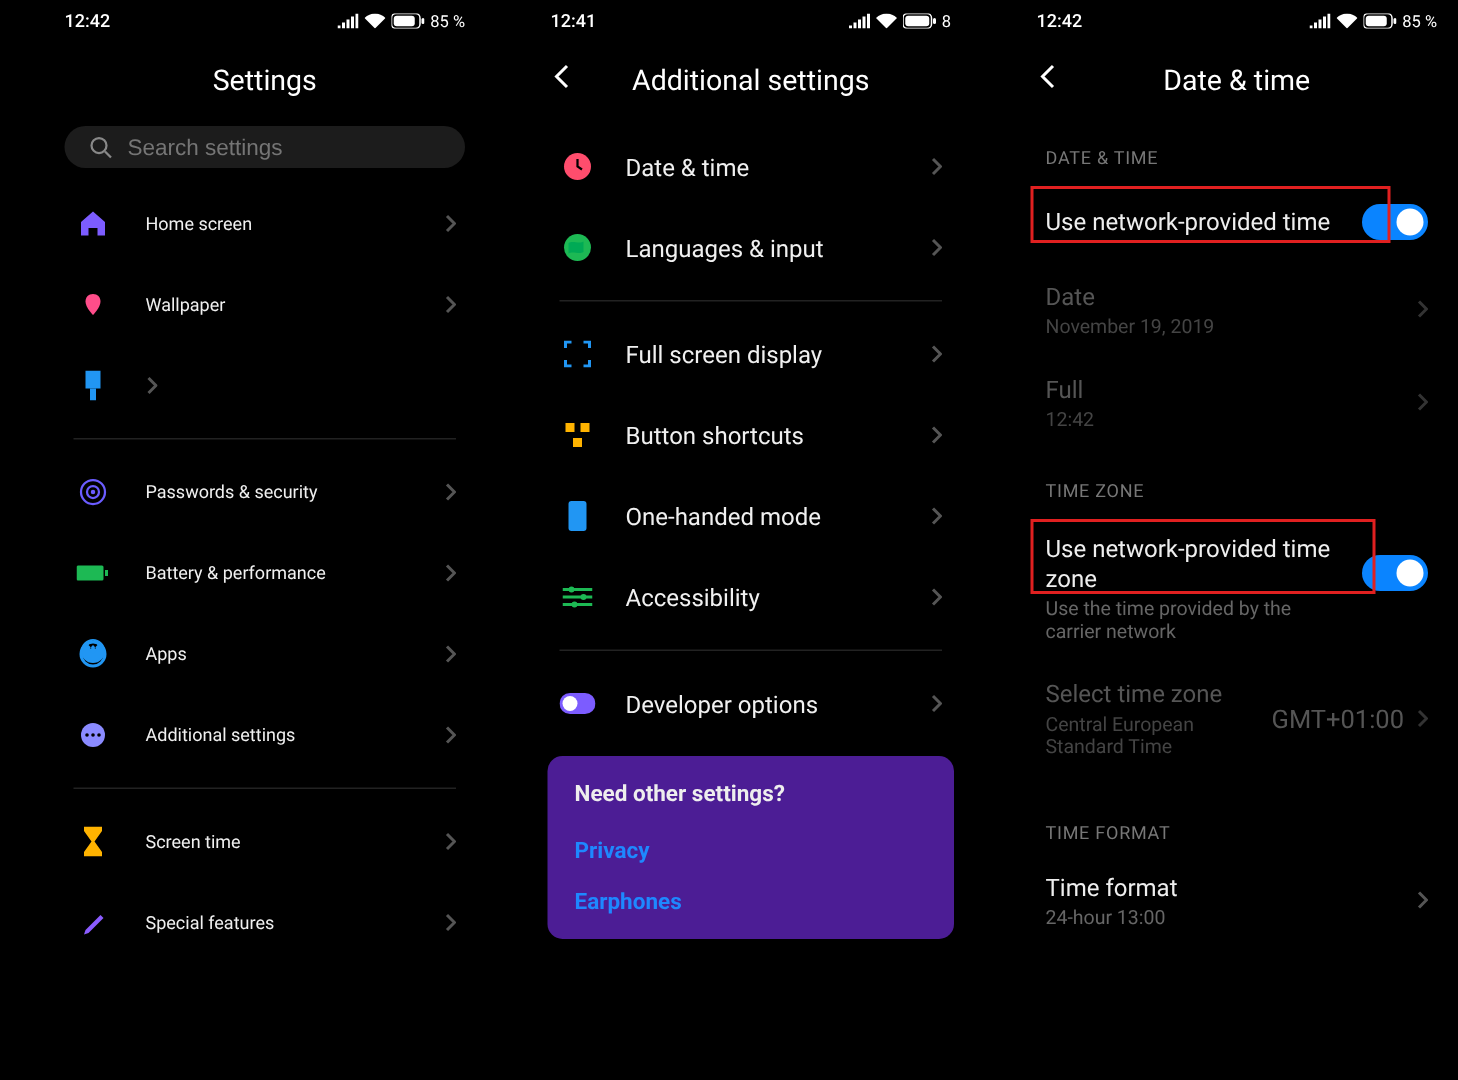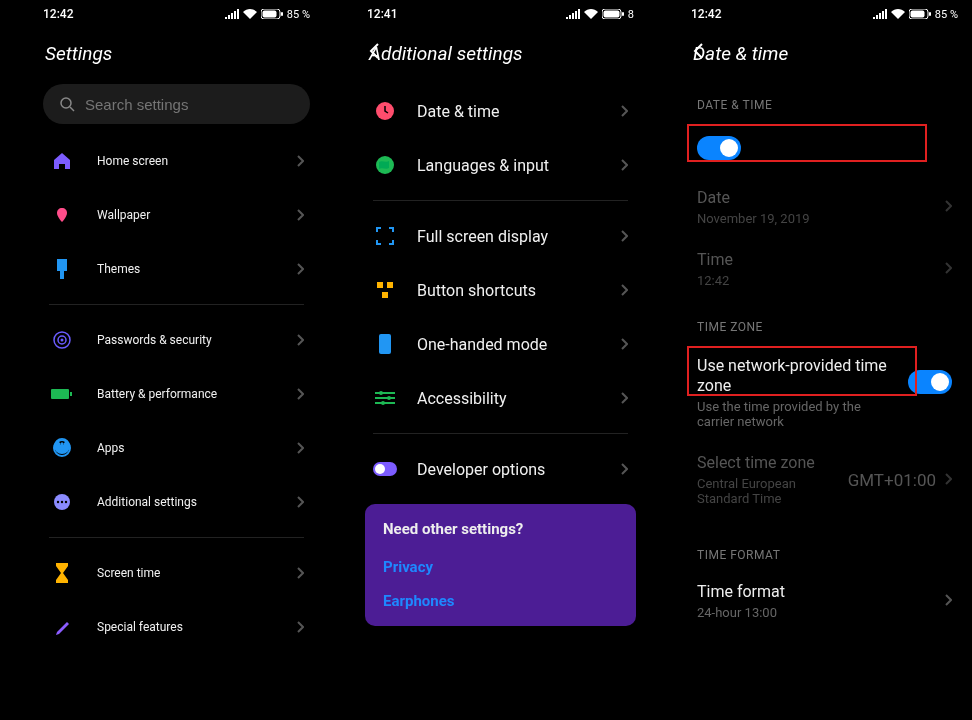--- a/index.html
+++ b/index.html
@@ -29,42 +29,42 @@
     font-size: 12px;
     color: #fff;
   }
   .status-left { font-weight: 500; }
   .status-right { display: flex; align-items: center; gap: 4px; font-size: 11px; }
   .status-right svg { display: block; }
   .header {
     height: 50px;
     display: flex;
     align-items: center;
+    justify-content: center;
     position: relative;
     padding: 0 16px;
-    font-style: italic;
   }
   .header-title {
     font-size: 19px;
     font-weight: 400;
     color: #fff;
   }
   .back-arrow {
     position: absolute;
     left: 16px;
     top: 50%;
     transform: translateY(-50%);
     color: #fff;
     cursor: pointer;
   }
   .search-bar {
     margin: 6px 14px 10px;
     background: #1c1c1c;
     border-radius: 24px;
-    height: 40px;
+    height: 28px;
     display: flex;
     align-items: center;
     padding: 0 16px;
     gap: 10px;
   }
   .search-bar input {
     background: transparent;
     border: none;
     outline: none;
     color: #888;
@@ -203,21 +203,20 @@
             <path fill="none" stroke="#555" stroke-width="2" d="M2 1l5 5-5 5"></path>
           </svg></span>
     </div>
     <div class="row">
       <span class="row-icon">
           <svg width="18" height="20" viewBox="0 0 18 20">
             <rect x="4" y="0" width="10" height="12" fill="#2196f3"></rect>
             <rect x="7" y="12" width="4" height="8" fill="#2196f3"></rect>
           </svg>
         </span>
-      <span class="row-label">Themes</span>
       <span class="row-chevron"><svg width="8" height="12" viewBox="0 0 8 12">
             <path fill="none" stroke="#555" stroke-width="2" d="M2 1l5 5-5 5"></path>
           </svg></span>
     </div>
     <div class="divider"></div>
     <div class="row">
       <span class="row-icon">
           <svg width="20" height="20" viewBox="0 0 20 20">
             <circle cx="10" cy="10" r="8" fill="none" stroke="#6b5cff" stroke-width="1.5"></circle>
             <circle cx="10" cy="10" r="4" fill="none" stroke="#6b5cff" stroke-width="1.5"></circle>
@@ -437,37 +436,40 @@
   <div class="header">
     <span class="back-arrow"><svg width="12" height="18" viewBox="0 0 12 18">
           <path fill="none" stroke="#fff" stroke-width="2" d="M9 2L2 9l7 7"></path>
         </svg></span>
     <span class="header-title">Date &amp; time</span>
   </div>
 
   <div class="section-header">DATE &amp; TIME</div>
 
   <div class="row3" style="position:relative;">
+    <div class="row3-text">
+      <div class="row3-title">Use network-provided time</div>
+    </div>
     <div class="toggle"></div>
     <div class="highlight-box" style="left:10px;top:4px;width:240px;height:38px;"></div>
   </div>
 
   <div class="row3 disabled">
     <div class="row3-text">
       <div class="row3-title">Date</div>
       <div class="row3-sub">November 19, 2019</div>
     </div>
     <span class="row-chevron"><svg width="8" height="12" viewBox="0 0 8 12">
           <path fill="none" stroke="#333" stroke-width="2" d="M2 1l5 5-5 5"></path>
         </svg></span>
   </div>
 
   <div class="row3 disabled">
     <div class="row3-text">
-      <div class="row3-title">Time</div>
+      <div class="row3-title">Full</div>
       <div class="row3-sub">12:42</div>
     </div>
     <span class="row-chevron"><svg width="8" height="12" viewBox="0 0 8 12">
           <path fill="none" stroke="#333" stroke-width="2" d="M2 1l5 5-5 5"></path>
         </svg></span>
   </div>
 
   <div class="section-header">TIME ZONE</div>
 
   <div class="row3" style="position:relative;align-items:flex-start;padding-top:14px;">

